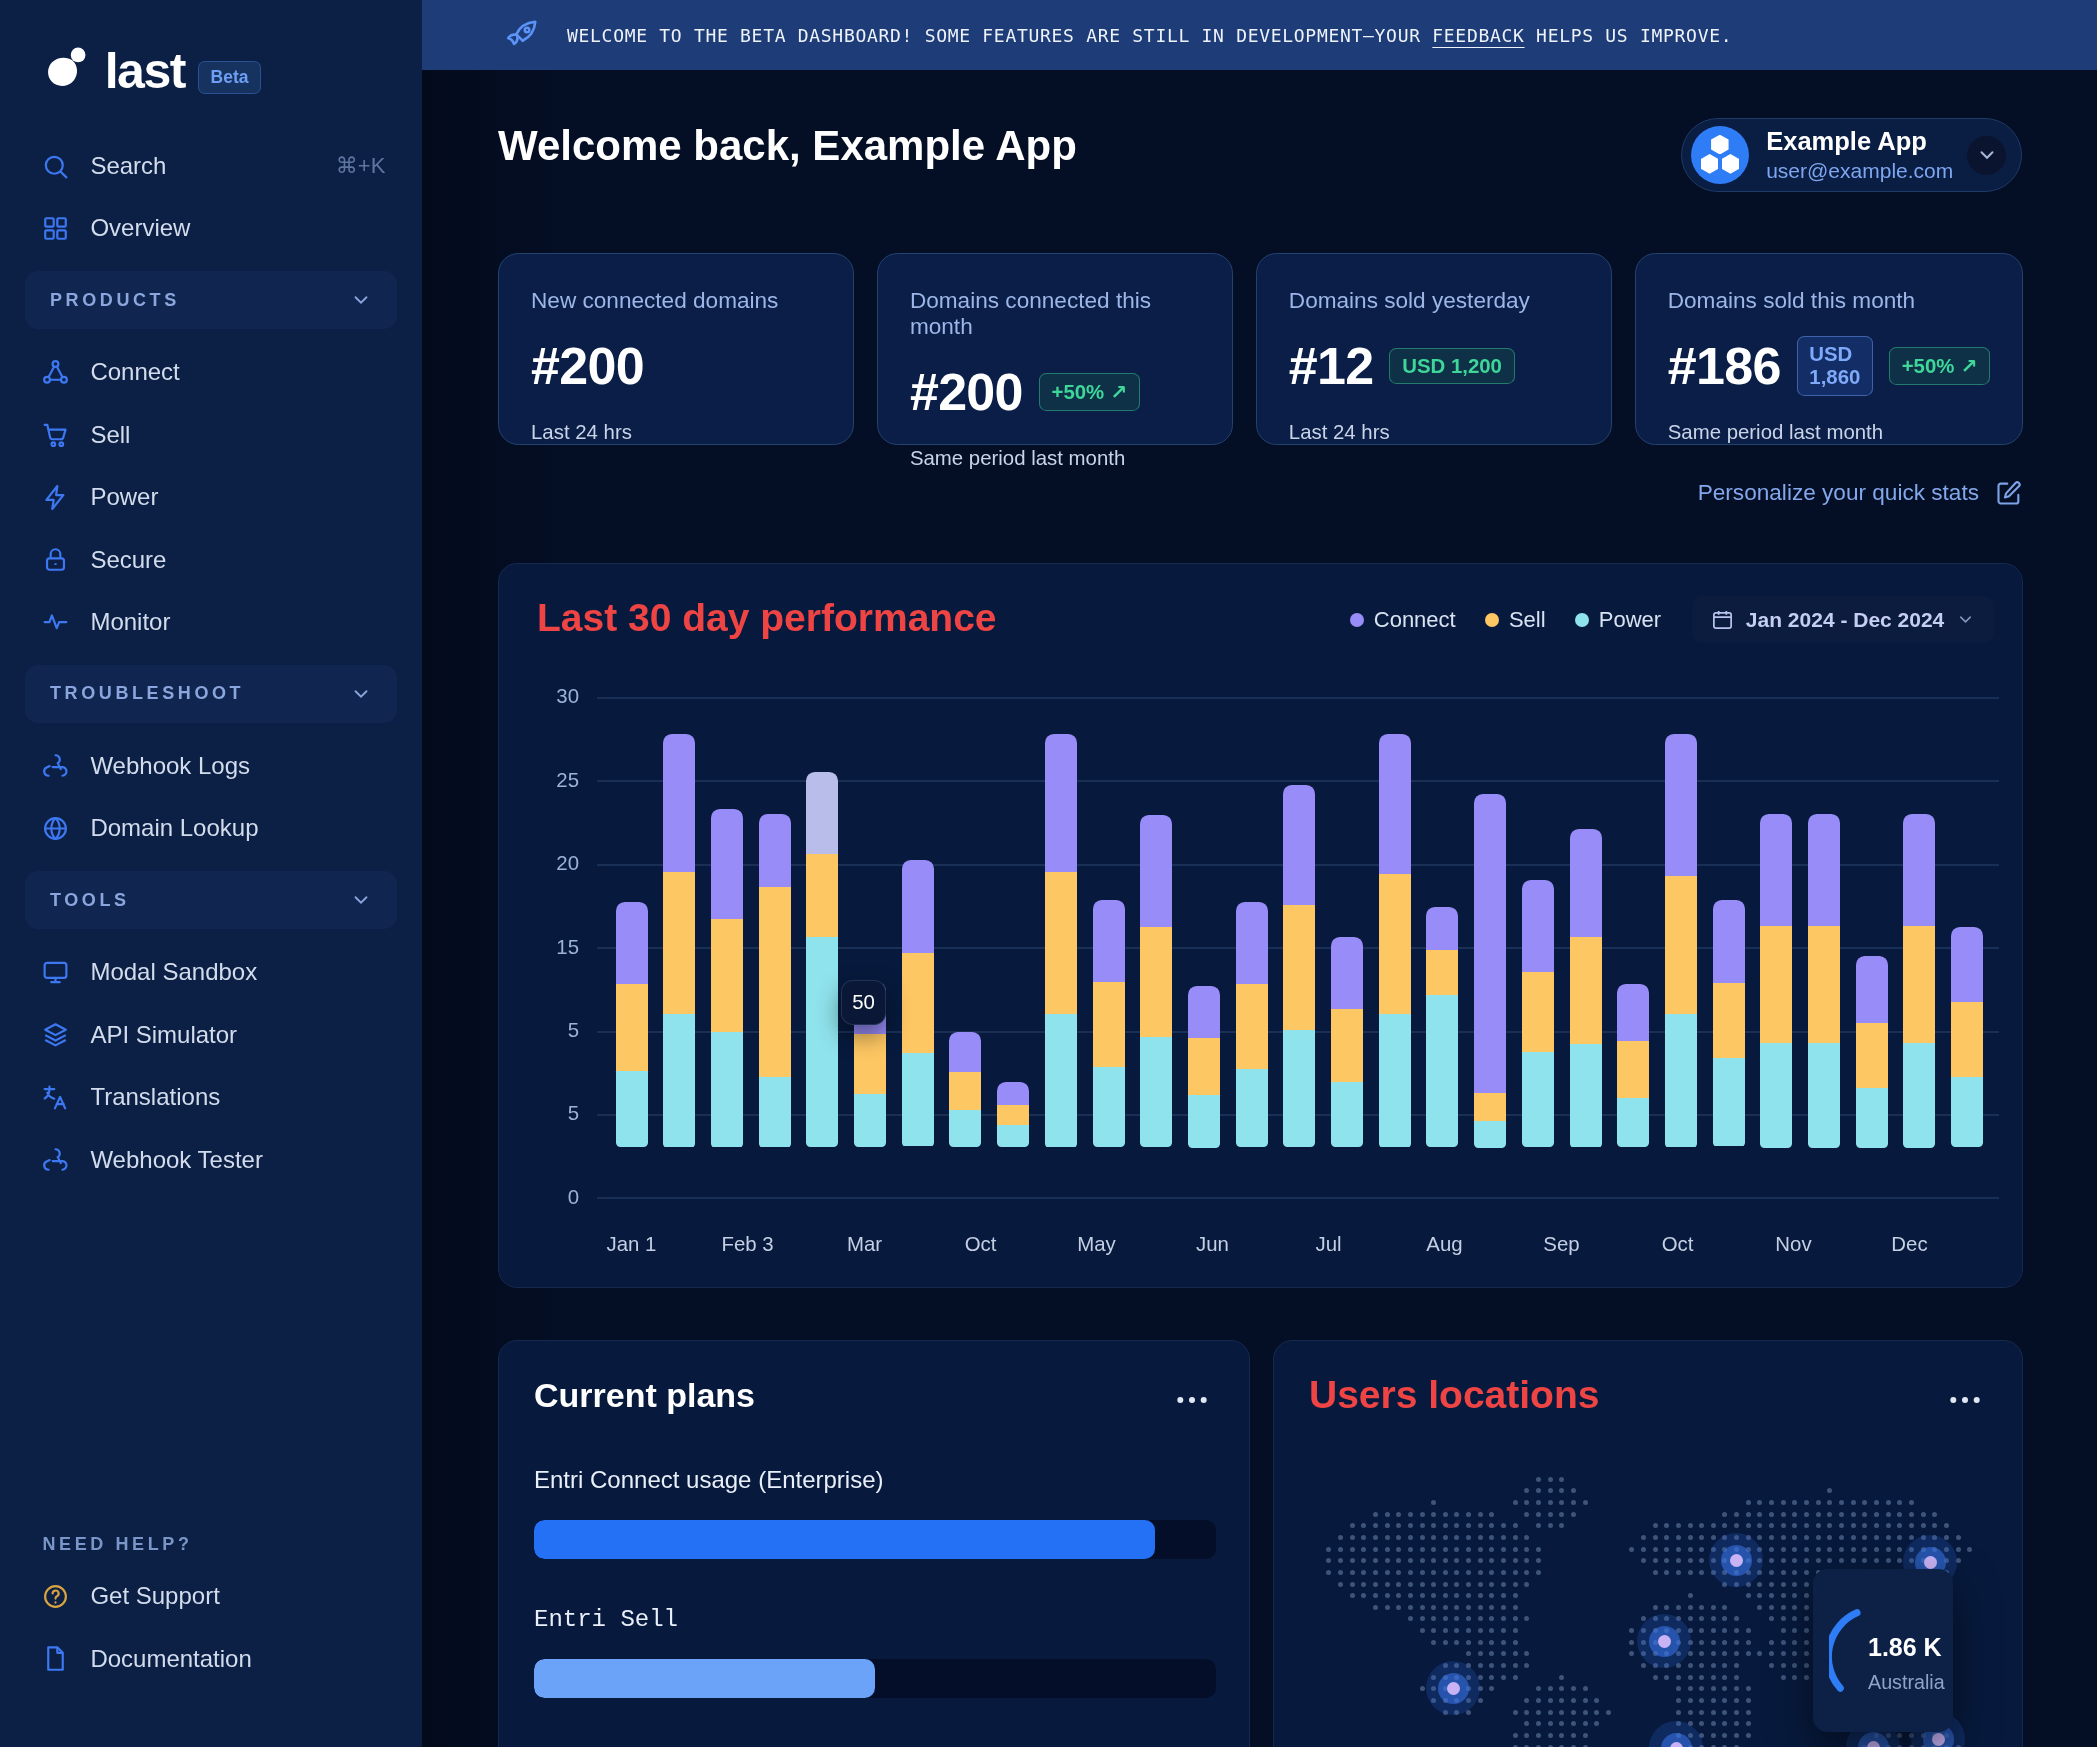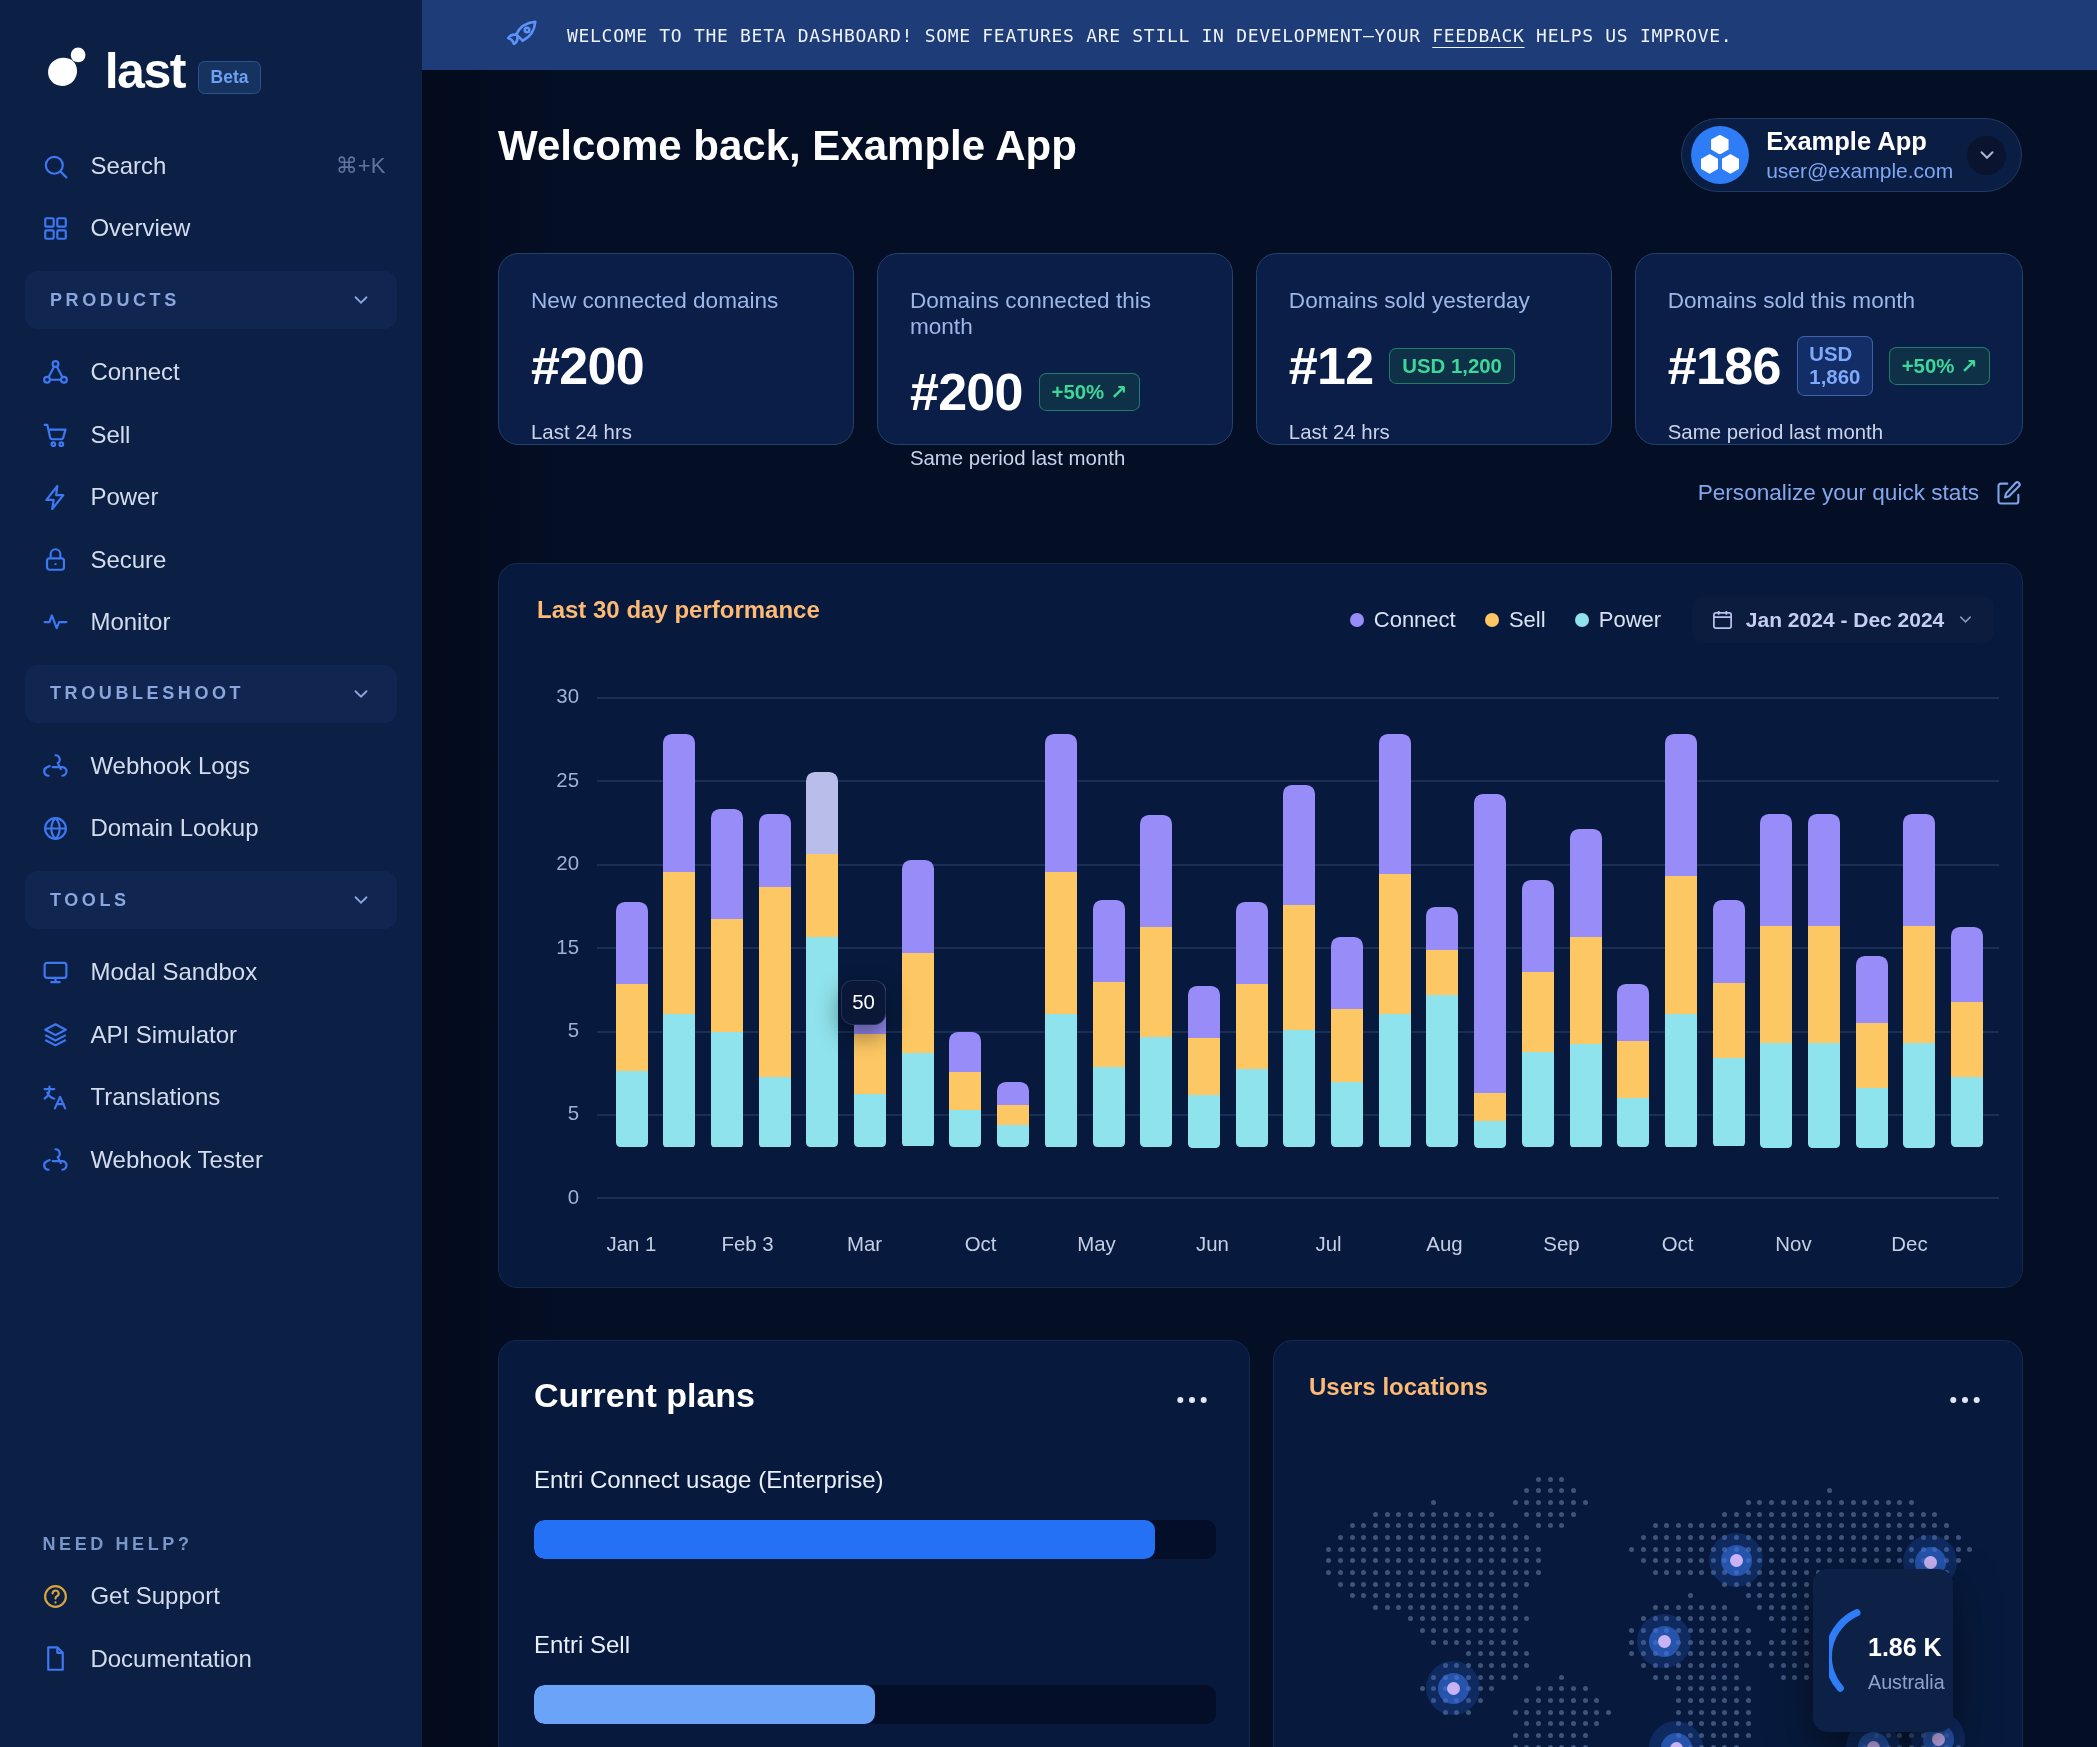--- a/index.html
+++ b/index.html
@@ -77,21 +77,21 @@
   .stat-caption { font-size:20.4px; color:#c9d4e8; margin-top:25px; }
 
   .personalize { position:absolute; left:76px; top:409px; width:1525px; display:flex;
     justify-content:flex-end; align-items:center; gap:16px; color:#83a8ec; font-size:22.6px; cursor:pointer; }
   .personalize .edit-ic { width:28px; height:28px; color:#7da3e8; }
   .personalize .edit-ic svg { width:100%; height:100%; }
 
   
   .card { background:#071a3d; border:0.7px solid #15294e; border-radius:19px; position:absolute; }
   .chart-card { left:76px; top:493px; width:1525px; height:725px; }
-  .card-title { position:absolute; left:38px; top:32px; font-size:24px; font-weight:700; color:#fdba74; }
+  .card-title { position:absolute; left:38px; top:32px; font-size:39px; font-weight:700; color:#ef4444; }
   .chart-head-right { position:absolute; right:28px; top:32px; display:flex; align-items:center; gap:31px; }
   .legend { display:flex; align-items:center; gap:29px; }
   .legend-item { display:flex; align-items:center; gap:10.2px; }
   .legend-dot { width:14px; height:14px; border-radius:50%; }
   .legend-label { font-size:22px; color:#d9e2f1; }
   .date-chip { display:flex; align-items:center; gap:11.7px; background:#0c1c3e; border-radius:10.2px;
     height:47px; padding:0 19px; cursor:pointer; }
   .date-chip .cal { width:23px; height:23px; color:#b9c3ee; }
   .date-chip .cal svg, .date-chip .chev svg { width:100%; height:100%; }
   .date-chip .txt { font-size:21px; color:#c5cdf1; font-weight:600; }
@@ -111,21 +111,21 @@
 
   
   .plans-card { left:76px; top:1270px; width:752px; height:568px; padding:35px; }
   .loc-card { left:851px; top:1270px; width:750px; height:568px; }
   .inline-title { font-size:34px; font-weight:700; color:#fff; }
   .dots-btn { position:absolute; right:35px; top:48px; width:44px; height:22px; cursor:pointer;
     display:flex; align-items:center; justify-content:center; }
   .dots-icon { width:5.8px; height:5.8px; border-radius:50%; background:#dfe7f3;
     box-shadow:11.7px 0 #dfe7f3,-11.7px 0 #dfe7f3; }
   .plans-list { margin-top:51px; }
-  .plan + .plan { margin-top:72px; }
+  .plan + .plan { margin-top:47px;font-family:Liberation Mono, monospace; }
   .plan-label { font-size:24px; color:#e9eff8; margin-bottom:26px; }
   .plan-track { width:682px; height:39px; background:#050e28; border-radius:10.2px; overflow:hidden; }
   .plan-fill { height:100%; border-radius:10.2px; }
 
   .loc-card .card-title { left:35px; }
   .map { position:absolute; left:29px; top:124px; width:692px; height:437px; }
   .map-dot { position:absolute; width:5.1px; height:5.1px; border-radius:50%;
     background:rgba(139,164,208,.42); }
   .marker { position:absolute; width:54px; height:54px; border-radius:50%;
     background:rgba(47,98,217,.22); transform:translate(-50%,-50%);

